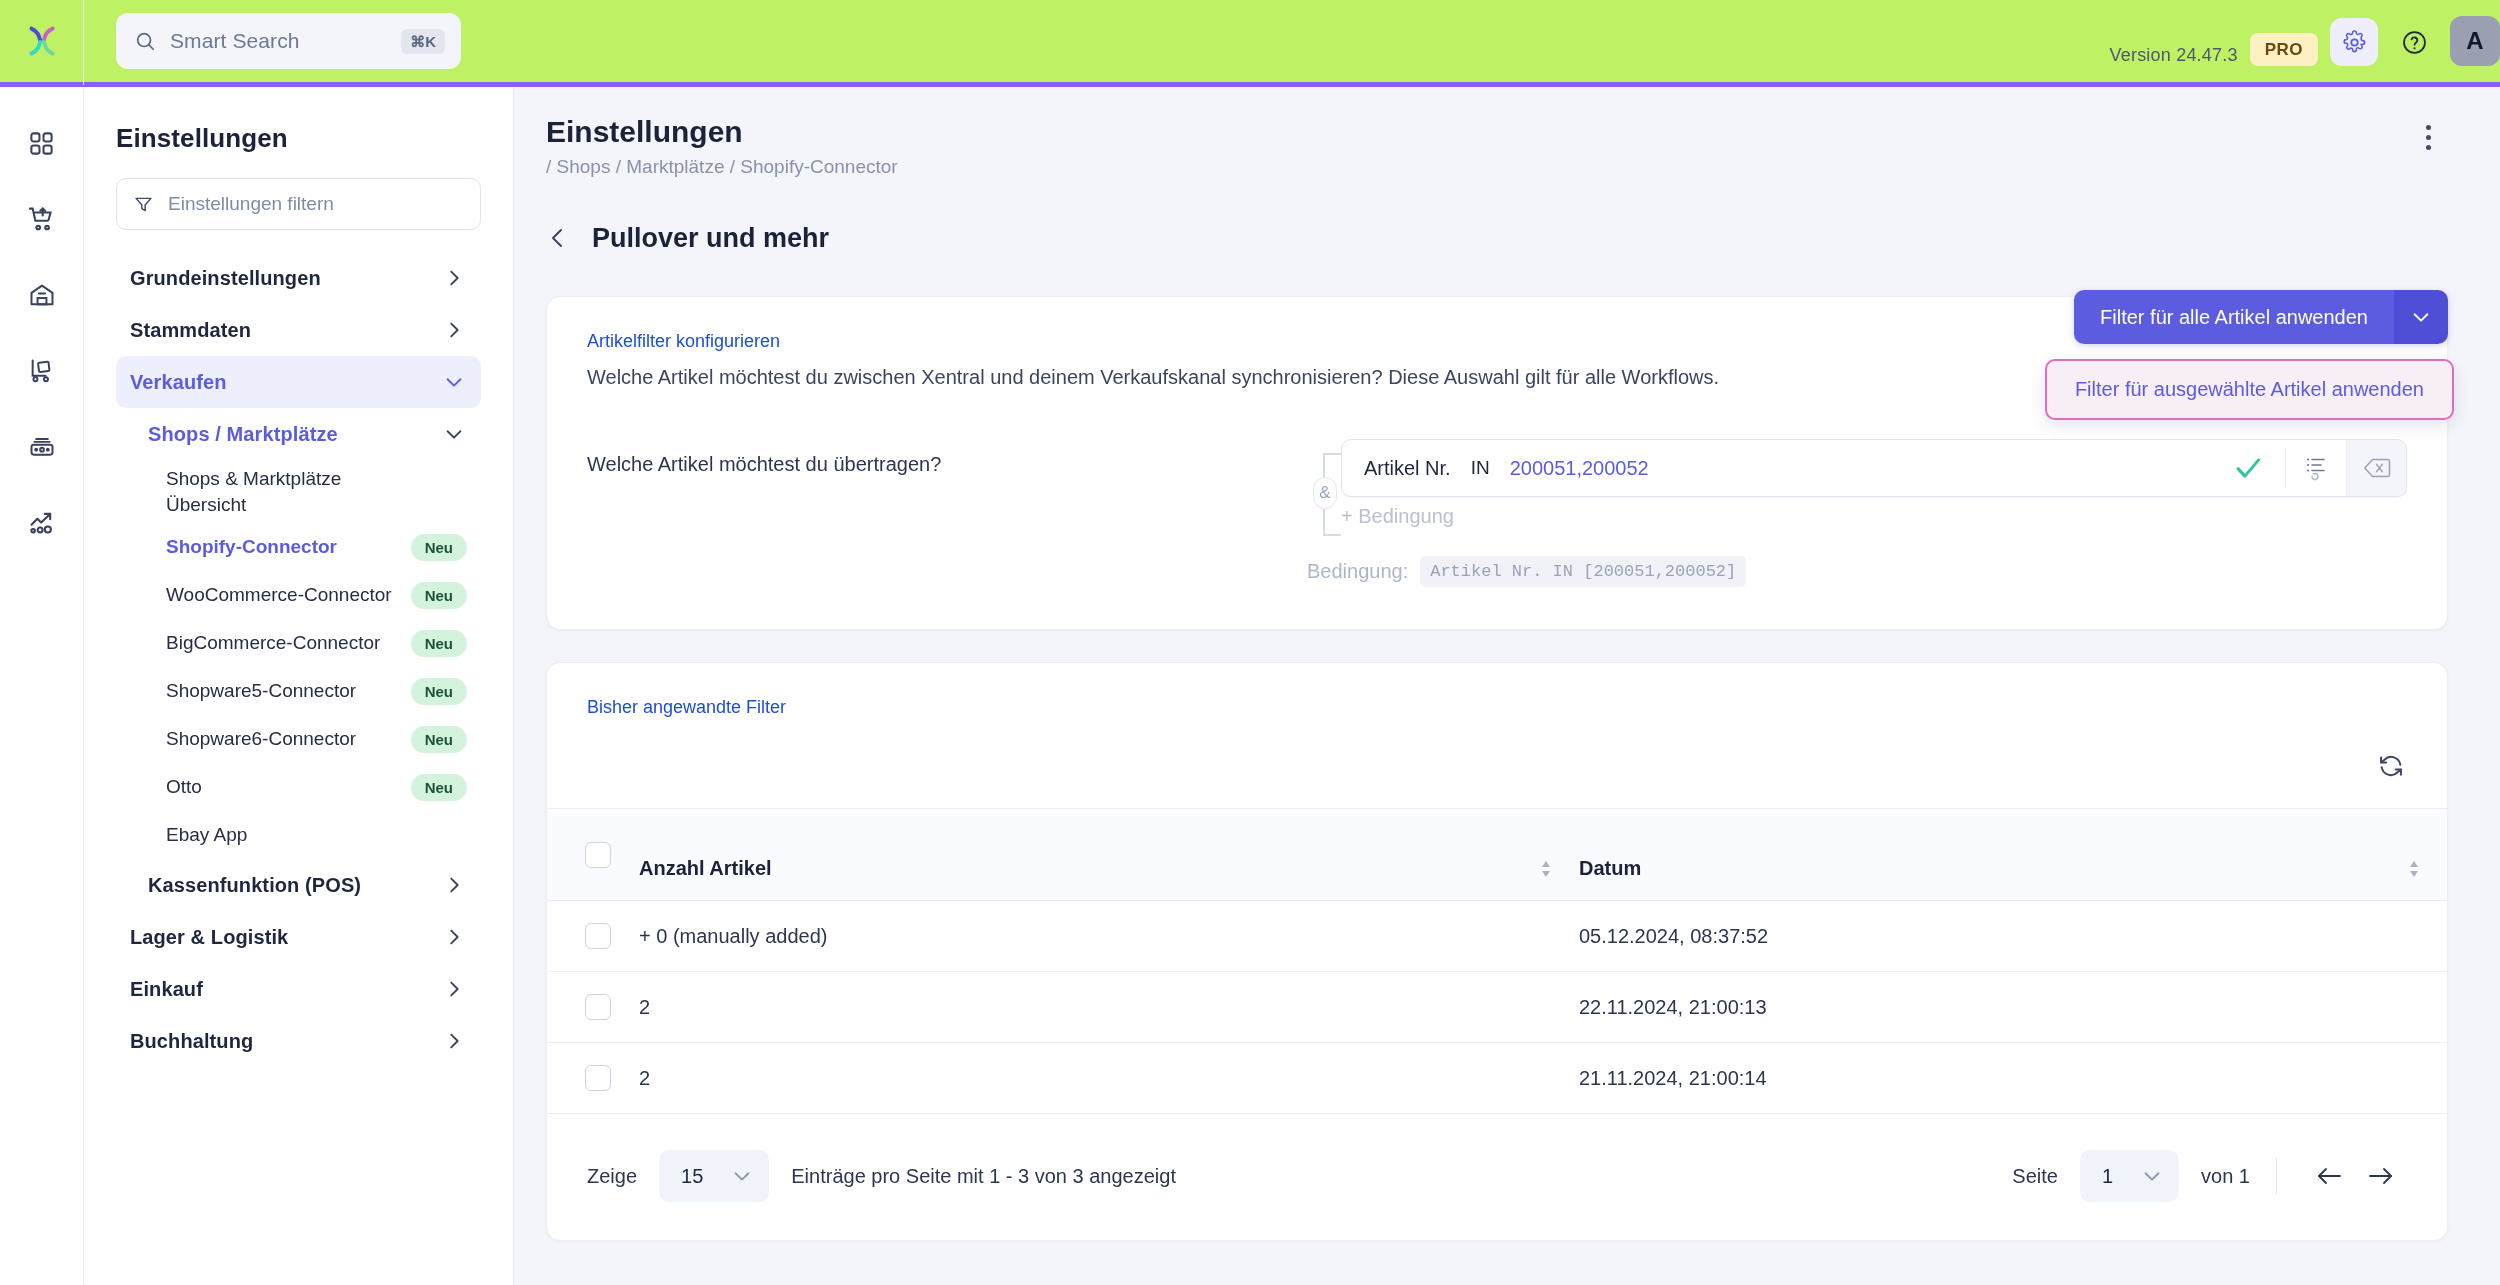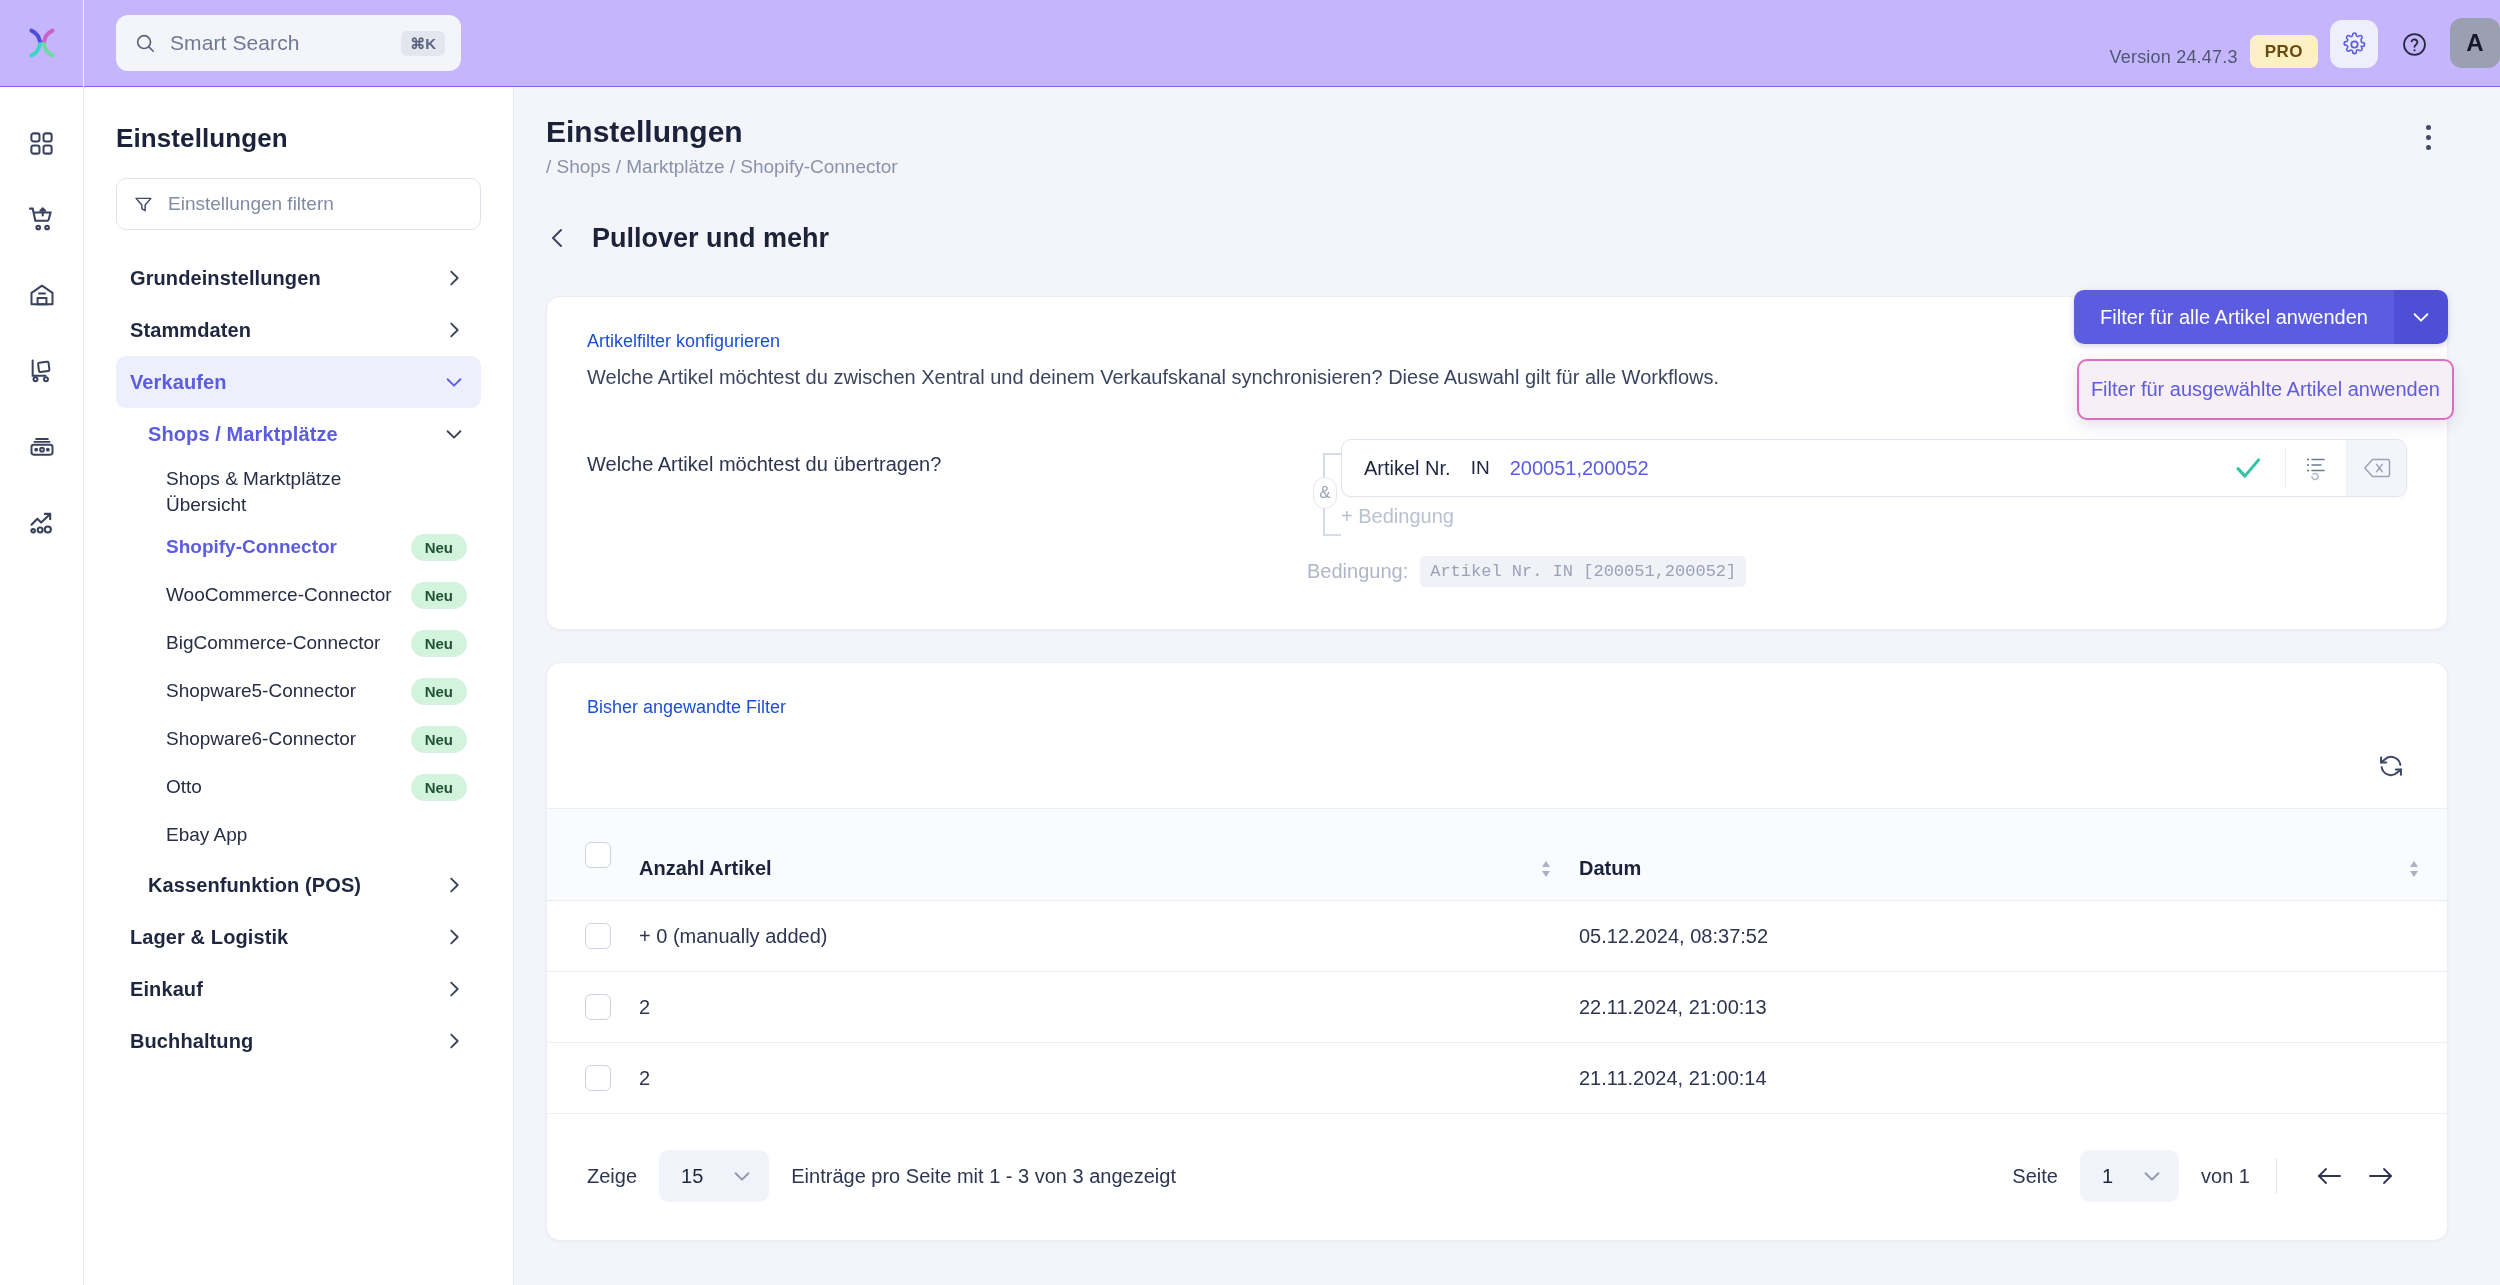--- a/index.html
+++ b/index.html
@@ -8,23 +8,23 @@
     background: #f4f5fa;
     font-family: "Liberation Sans", sans-serif;
     color: #2d3550;
     overflow: hidden;
   }
   .app { position: relative; width: 2500px; height: 1285px; display: flex; flex-direction: column; }
 
   
   .topbar {
     height: 87px; min-height: 87px;
-    background: #c4b5fd;
+    background: #bef264;
     display: flex; align-items: center;
-    border-bottom: 1px solid #8b5cf6;
+    border-bottom: 5px solid #8b5cf6;
     position: relative; z-index: 40;
   }
   .logo-slot {
     width: 84px; height: 87px;
     display: flex; align-items: center; justify-content: center;
     border-right: 1px solid #eceef5;
   }
   .logo-x { width: 46px; height: 46px; }
 
   .search-wrap { margin-left: 32px; }
@@ -157,21 +157,21 @@
     cursor: pointer; color: #fff;
   }
   .dropdown {
     position: absolute; right: 46px; top: 272px;
     background: #f8eef6; border: 2px solid #d96fc0;
     border-radius: 10px; z-index: 30;
     box-shadow: 0 6px 16px rgba(80,60,120,.14);
   }
   .dropdown .item {
     font-size: 20px; color: #5b5ce0;
-    padding: 17px 12px; cursor: pointer; white-space: nowrap;
+    padding: 17px 28px; cursor: pointer; white-space: nowrap;
   }
 
   
   .card {
     background: #fff; border-radius: 14px;
     border: 1px solid #eceef5;
     box-shadow: 0 1px 3px rgba(40,50,90,.05);
   }
   .card-a { margin-top: 30px; padding: 34px 40px 42px 40px; }
   .card-title { font-size: 18px; font-weight: 400; color: #1d4ed8; }

